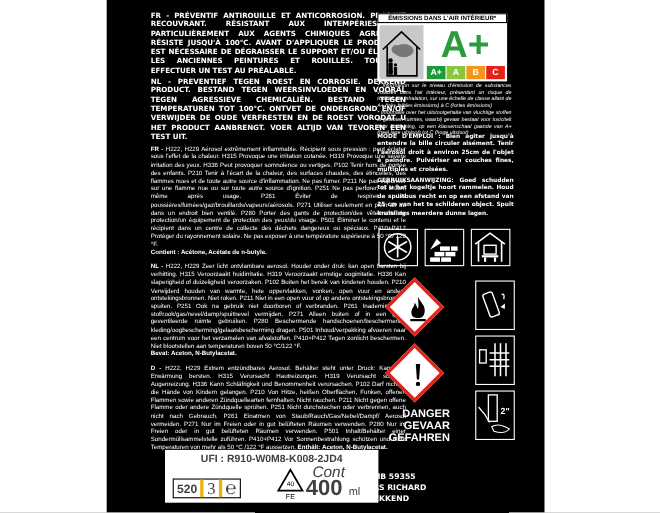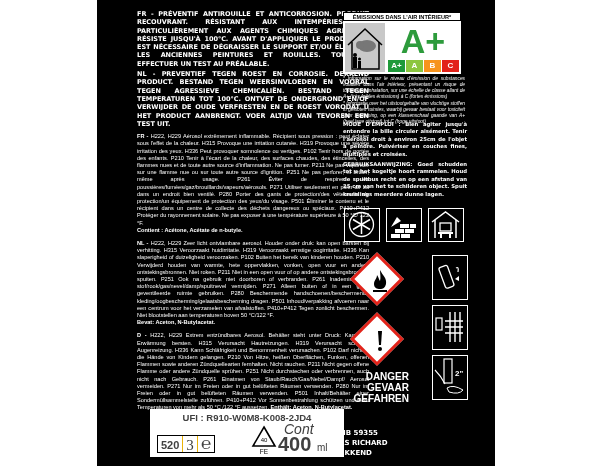--- a/index.html
+++ b/index.html
@@ -8,21 +8,21 @@
   .label { position: absolute; left: 97px; top: 0; width: 398px; height: 466px; background: #000; color: #fff; }
   .col-left { position: absolute; left: 40px; top: 10px; width: 232px; }
   .upper-text { font-family: "DejaVu Sans", sans-serif; font-weight: bold; font-size: 6.5px; line-height: 8.3px; text-align: justify; letter-spacing: -0.05px; }
   .upper-text p { margin-bottom: 2px; }
   .small-text { font-family: "Liberation Sans Narrow", "Liberation Sans", sans-serif; font-size: 5.6px; line-height: 7.2px; text-align: justify; }
   .small-text p { margin-bottom: 6px; }
   .small-text b { font-weight: bold; }
   .ufi-box { position: absolute; left: 53px; top: 409px; width: 194px; height: 48px; background: #fff; color: #404040; }
   .ufi { position: absolute; left: 0; width: 100%; top: 3px; text-align: center; font-size: 9.5px; font-weight: bold; }
   .boxes { position: absolute; left: 7px; top: 26px; display: flex; border: 1px solid #000; height: 18px; }
-  .boxes span { display: inline-block; border-right: 1px solid #eab308; font-size: 11px; font-weight: bold; padding: 1px 3px; line-height: 16px; }
+  .boxes span { display: inline-block; border-right: 3px solid #eab308; font-size: 11px; font-weight: bold; padding: 1px 3px; line-height: 16px; }
   .boxes span:last-child { border-right: none; }
   .boxes .three { font-family: "Liberation Serif", serif; font-weight: normal; font-size: 15px; }
   .boxes .estamp { font-family: "Liberation Serif", serif; font-weight: normal; font-size: 17px; line-height: 14px; }
   .recycle { position: absolute; left: 100px; top: 16px; width: 28px; height: 30px; }
   .cont { position: absolute; left: 134px; top: 12px; font-size: 14px; font-style: italic; }
   .vol { position: absolute; left: 128px; top: 24px; font-size: 20px; font-weight: bold; }
   .vol small { font-size: 10px; font-weight: normal; }
   .address { position: absolute; left: 237px; top: 408px; font-family: "DejaVu Sans", sans-serif; font-weight: bold; font-size: 7px; line-height: 10.2px; margin-top: 20px; }
   .emis-box { position: absolute; left: 246px; top: 12px; width: 118px; height: 62px; background: #fff; }
   .emis-title { position: absolute; left: 246px; top: 12px; width: 118px; height: 9px; background: #fff; color: #000; font-size: 5.6px; font-weight: bold; text-align: center; line-height: 9px; border: 0.5px solid #000;}

